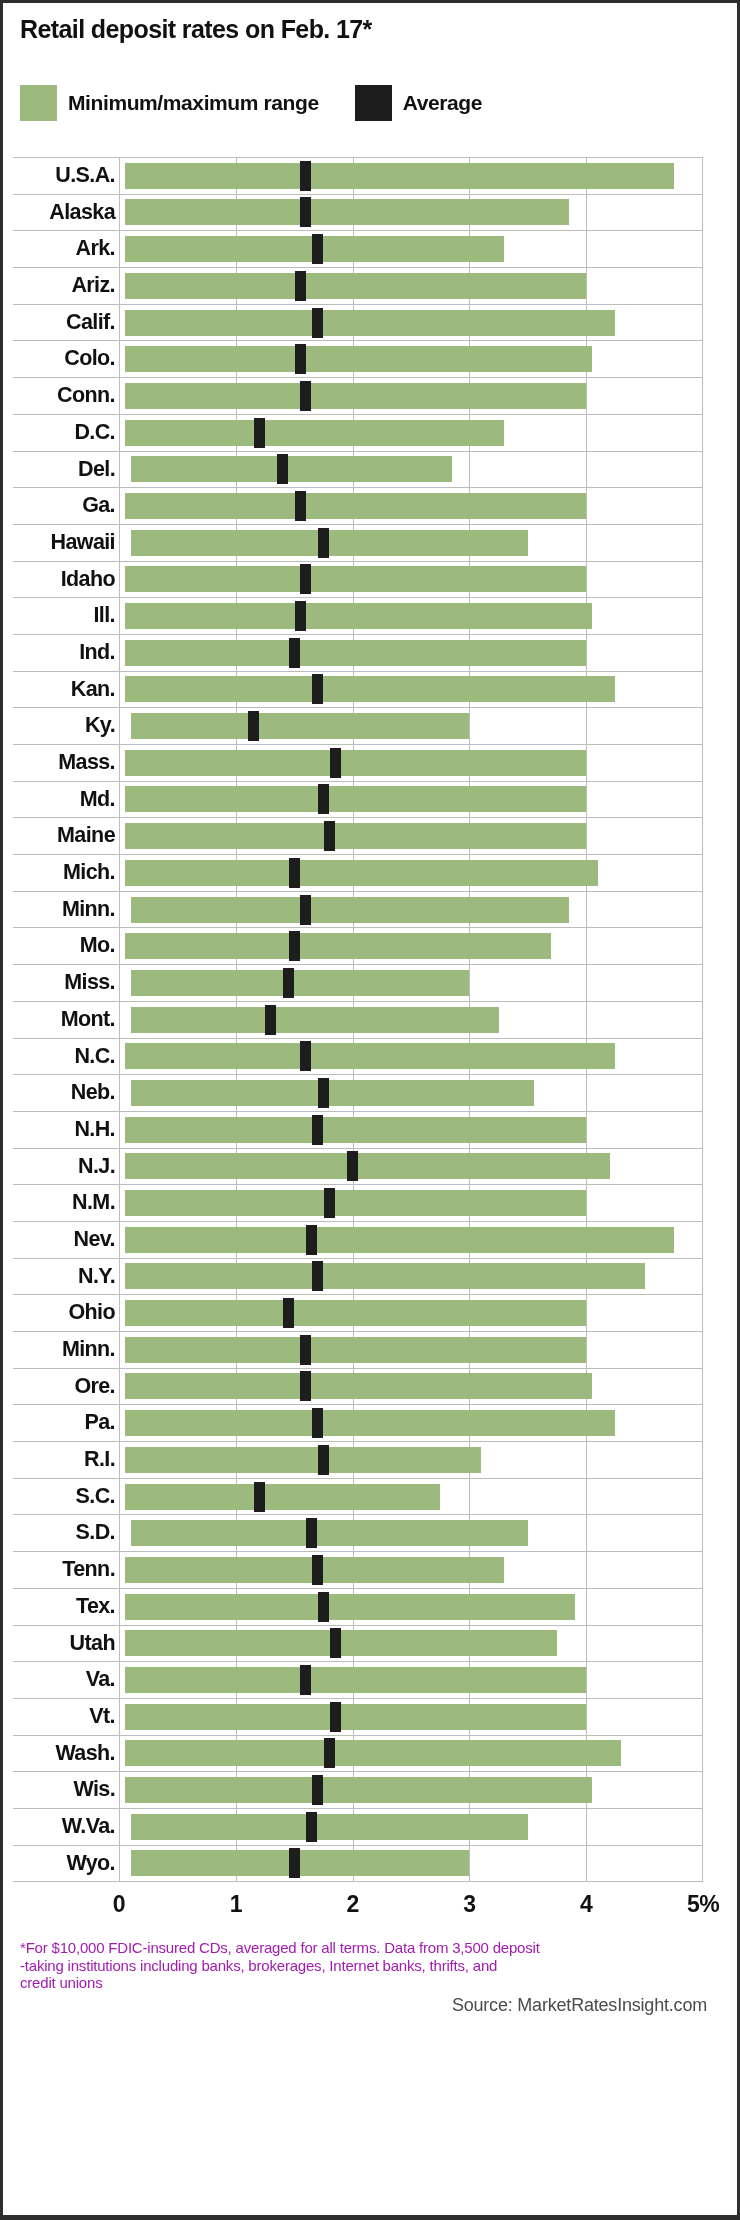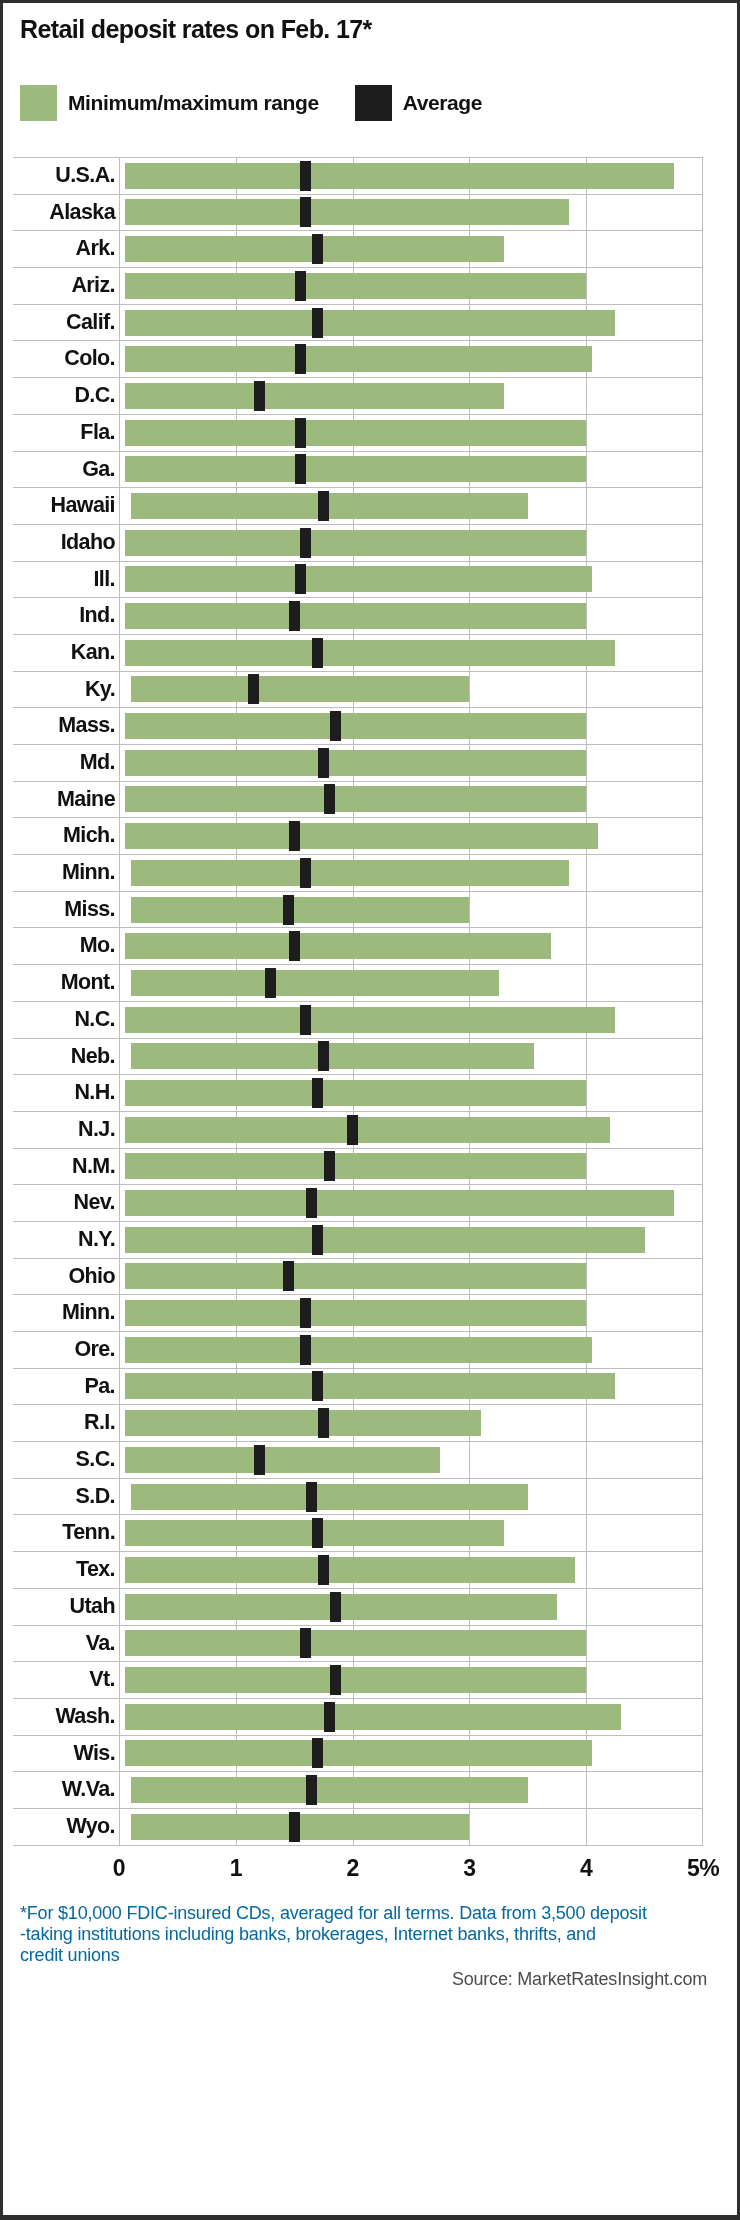--- a/index.html
+++ b/index.html
@@ -20,21 +20,21 @@
   .row-label {
     width:106px; box-sizing:border-box; padding:5px 4px 0 0; text-align:right;
     font-size:21.5px; font-weight:bold; letter-spacing:-0.6px; white-space:nowrap;
   }
   .row-plot { position:relative; flex:1; }
   .gridline { position:absolute; top:0; bottom:0; width:1px; z-index:0; }
   .bar { position:absolute; top:4.8px; height:26px; z-index:1; }
   .avg-marker { position:absolute; top:2.8px; height:30px; width:11px; z-index:2; }
   .axis { position:relative; margin-left:116px; width:584px; height:44px; }
   .tick { position:absolute; top:9px; transform:translateX(-50%); font-size:23px; font-weight:bold; letter-spacing:-0.5px; white-space:nowrap; }
-  .footnote { margin:13px 17px 0 17px; font-size:18px; color:#0369a1; line-height:1.17; letter-spacing:-0.2px; }
+  .footnote { margin:13px 17px 0 17px; font-size:15px; color:#a21caf; line-height:1.17; letter-spacing:-0.2px; }
   .source { margin:3px 30px 0 0; text-align:right; font-size:18px; color:#4c4c4c; letter-spacing:-0.2px; }
 </style>
 </head>
 <body>
 
 <div class="frame">
   <div class="title">Retail deposit rates on Feb. 17*</div>
 
   <div class="legend">
     <div class="legend-item">
@@ -120,43 +120,56 @@
           <div class="gridline" style="background: rgb(189, 189, 189); left: 20%;"></div>
           <div class="gridline" style="background: rgb(189, 189, 189); left: 40%;"></div>
           <div class="gridline" style="background: rgb(189, 189, 189); left: 60%;"></div>
           <div class="gridline" style="background: rgb(189, 189, 189); left: 80%;"></div>
           <div class="gridline" style="background: rgb(189, 189, 189); left: calc(100% - 1px);"></div>
           <div class="bar" style="background: rgb(156, 186, 125); left: 1%; width: 80%;"></div>
           <div class="avg-marker" style="background: rgb(29, 29, 29); left: calc(31% - 5.5px);"></div>
         </div>
       </div>
       <div class="row">
+        <div class="row-label">Conn.</div>
+        <div class="row-plot">
+          <div class="gridline" style="background: rgb(189, 189, 189); left: 0%;"></div>
+          <div class="gridline" style="background: rgb(189, 189, 189); left: 20%;"></div>
+          <div class="gridline" style="background: rgb(189, 189, 189); left: 40%;"></div>
+          <div class="gridline" style="background: rgb(189, 189, 189); left: 60%;"></div>
+          <div class="gridline" style="background: rgb(189, 189, 189); left: 80%;"></div>
+          <div class="gridline" style="background: rgb(189, 189, 189); left: calc(100% - 1px);"></div>
+          <div class="bar" style="background: rgb(156, 186, 125); left: 1%; width: 79%;"></div>
+          <div class="avg-marker" style="background: rgb(29, 29, 29); left: calc(32% - 5.5px);"></div>
+        </div>
+      </div>
+      <div class="row">
         <div class="row-label">D.C.</div>
         <div class="row-plot">
           <div class="gridline" style="background: rgb(189, 189, 189); left: 0%;"></div>
           <div class="gridline" style="background: rgb(189, 189, 189); left: 20%;"></div>
           <div class="gridline" style="background: rgb(189, 189, 189); left: 40%;"></div>
           <div class="gridline" style="background: rgb(189, 189, 189); left: 60%;"></div>
           <div class="gridline" style="background: rgb(189, 189, 189); left: 80%;"></div>
           <div class="gridline" style="background: rgb(189, 189, 189); left: calc(100% - 1px);"></div>
           <div class="bar" style="background: rgb(156, 186, 125); left: 1%; width: 65%;"></div>
           <div class="avg-marker" style="background: rgb(29, 29, 29); left: calc(24% - 5.5px);"></div>
         </div>
       </div>
       <div class="row">
-        <div class="row-label">Fla.</div>
-        <div class="row-plot">
-          <div class="gridline" style="background: rgb(189, 189, 189); left: 0%;"></div>
-          <div class="gridline" style="background: rgb(189, 189, 189); left: 20%;"></div>
-          <div class="gridline" style="background: rgb(189, 189, 189); left: 40%;"></div>
-          <div class="gridline" style="background: rgb(189, 189, 189); left: 60%;"></div>
-          <div class="gridline" style="background: rgb(189, 189, 189); left: 80%;"></div>
-          <div class="gridline" style="background: rgb(189, 189, 189); left: calc(100% - 1px);"></div>
-          <div class="bar" style="background: rgb(156, 186, 125); left: 1%; width: 79%;"></div>
-          <div class="avg-marker" style="background: rgb(29, 29, 29); left: calc(31% - 5.5px);"></div>
+        <div class="row-label">Del.</div>
+        <div class="row-plot">
+          <div class="gridline" style="background: rgb(189, 189, 189); left: 0%;"></div>
+          <div class="gridline" style="background: rgb(189, 189, 189); left: 20%;"></div>
+          <div class="gridline" style="background: rgb(189, 189, 189); left: 40%;"></div>
+          <div class="gridline" style="background: rgb(189, 189, 189); left: 60%;"></div>
+          <div class="gridline" style="background: rgb(189, 189, 189); left: 80%;"></div>
+          <div class="gridline" style="background: rgb(189, 189, 189); left: calc(100% - 1px);"></div>
+          <div class="bar" style="background: rgb(156, 186, 125); left: 2%; width: 55%;"></div>
+          <div class="avg-marker" style="background: rgb(29, 29, 29); left: calc(28% - 5.5px);"></div>
         </div>
       </div>
       <div class="row">
         <div class="row-label">Ga.</div>
         <div class="row-plot">
           <div class="gridline" style="background: rgb(189, 189, 189); left: 0%;"></div>
           <div class="gridline" style="background: rgb(189, 189, 189); left: 20%;"></div>
           <div class="gridline" style="background: rgb(189, 189, 189); left: 40%;"></div>
           <div class="gridline" style="background: rgb(189, 189, 189); left: 60%;"></div>
           <div class="gridline" style="background: rgb(189, 189, 189); left: 80%;"></div>
@@ -302,43 +315,43 @@
           <div class="gridline" style="background: rgb(189, 189, 189); left: 20%;"></div>
           <div class="gridline" style="background: rgb(189, 189, 189); left: 40%;"></div>
           <div class="gridline" style="background: rgb(189, 189, 189); left: 60%;"></div>
           <div class="gridline" style="background: rgb(189, 189, 189); left: 80%;"></div>
           <div class="gridline" style="background: rgb(189, 189, 189); left: calc(100% - 1px);"></div>
           <div class="bar" style="background: rgb(156, 186, 125); left: 2%; width: 75%;"></div>
           <div class="avg-marker" style="background: rgb(29, 29, 29); left: calc(32% - 5.5px);"></div>
         </div>
       </div>
       <div class="row">
+        <div class="row-label">Mo.</div>
+        <div class="row-plot">
+          <div class="gridline" style="background: rgb(189, 189, 189); left: 0%;"></div>
+          <div class="gridline" style="background: rgb(189, 189, 189); left: 20%;"></div>
+          <div class="gridline" style="background: rgb(189, 189, 189); left: 40%;"></div>
+          <div class="gridline" style="background: rgb(189, 189, 189); left: 60%;"></div>
+          <div class="gridline" style="background: rgb(189, 189, 189); left: 80%;"></div>
+          <div class="gridline" style="background: rgb(189, 189, 189); left: calc(100% - 1px);"></div>
+          <div class="bar" style="background: rgb(156, 186, 125); left: 1%; width: 73%;"></div>
+          <div class="avg-marker" style="background: rgb(29, 29, 29); left: calc(30% - 5.5px);"></div>
+        </div>
+      </div>
+      <div class="row">
         <div class="row-label">Miss.</div>
         <div class="row-plot">
           <div class="gridline" style="background: rgb(189, 189, 189); left: 0%;"></div>
           <div class="gridline" style="background: rgb(189, 189, 189); left: 20%;"></div>
           <div class="gridline" style="background: rgb(189, 189, 189); left: 40%;"></div>
           <div class="gridline" style="background: rgb(189, 189, 189); left: 60%;"></div>
           <div class="gridline" style="background: rgb(189, 189, 189); left: 80%;"></div>
           <div class="gridline" style="background: rgb(189, 189, 189); left: calc(100% - 1px);"></div>
           <div class="bar" style="background: rgb(156, 186, 125); left: 2%; width: 58%;"></div>
           <div class="avg-marker" style="background: rgb(29, 29, 29); left: calc(29% - 5.5px);"></div>
-        </div>
-      </div>
-      <div class="row">
-        <div class="row-label">Mo.</div>
-        <div class="row-plot">
-          <div class="gridline" style="background: rgb(189, 189, 189); left: 0%;"></div>
-          <div class="gridline" style="background: rgb(189, 189, 189); left: 20%;"></div>
-          <div class="gridline" style="background: rgb(189, 189, 189); left: 40%;"></div>
-          <div class="gridline" style="background: rgb(189, 189, 189); left: 60%;"></div>
-          <div class="gridline" style="background: rgb(189, 189, 189); left: 80%;"></div>
-          <div class="gridline" style="background: rgb(189, 189, 189); left: calc(100% - 1px);"></div>
-          <div class="bar" style="background: rgb(156, 186, 125); left: 1%; width: 73%;"></div>
-          <div class="avg-marker" style="background: rgb(29, 29, 29); left: calc(30% - 5.5px);"></div>
         </div>
       </div>
       <div class="row">
         <div class="row-label">Mont.</div>
         <div class="row-plot">
           <div class="gridline" style="background: rgb(189, 189, 189); left: 0%;"></div>
           <div class="gridline" style="background: rgb(189, 189, 189); left: 20%;"></div>
           <div class="gridline" style="background: rgb(189, 189, 189); left: 40%;"></div>
           <div class="gridline" style="background: rgb(189, 189, 189); left: 60%;"></div>
           <div class="gridline" style="background: rgb(189, 189, 189); left: 80%;"></div>

